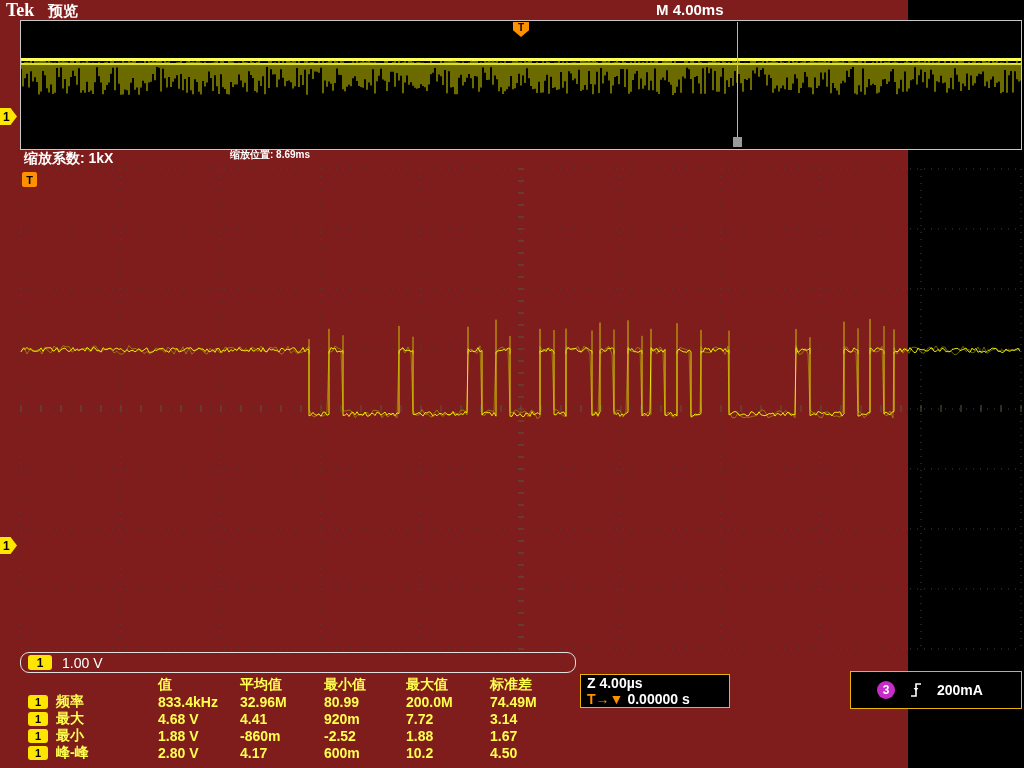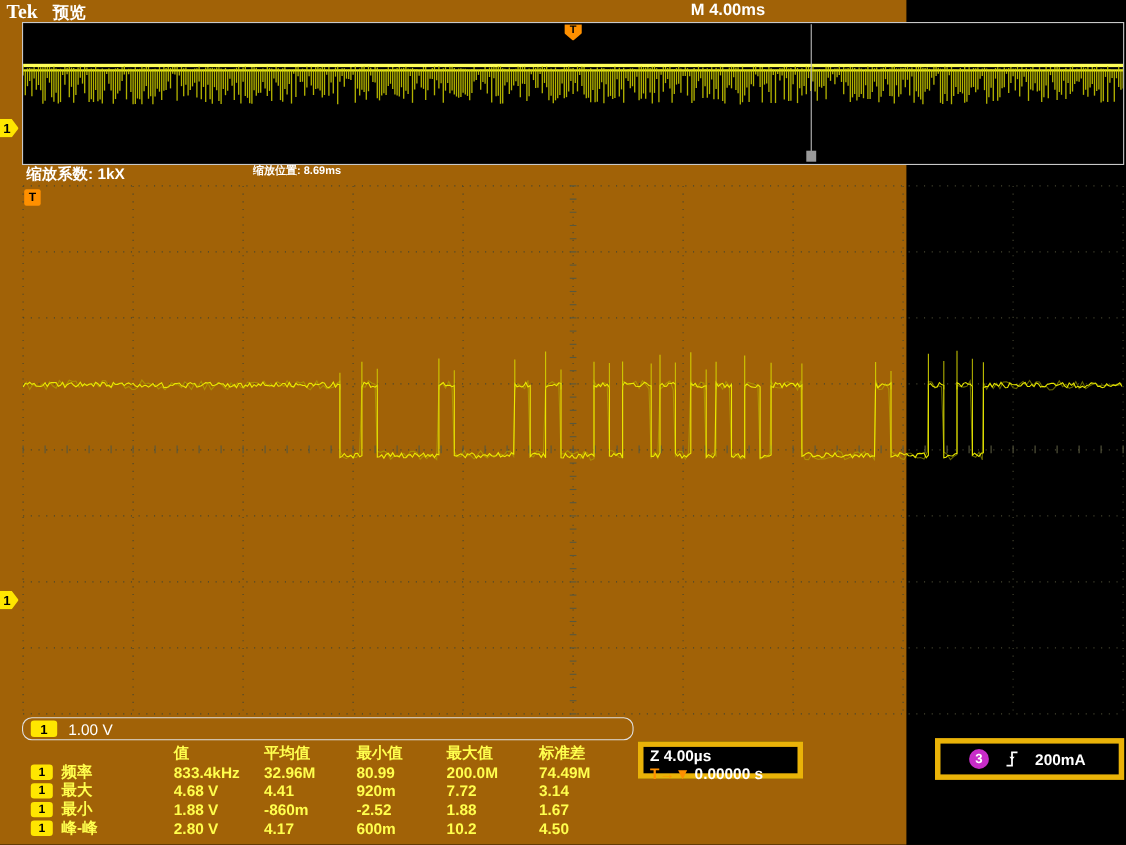--- a/index.html
+++ b/index.html
@@ -1,23 +1,23 @@
 <!DOCTYPE html>
 <html><head>
 <meta charset="utf-8">
 <style>
   *{margin:0;padding:0;box-sizing:border-box}
   html,body{width:1024px;height:768px;background:#000;overflow:hidden}
   body{font-family:"Liberation Sans","DejaVu Sans",sans-serif;-webkit-font-smoothing:none}
-  .screen{position:relative;width:824px;height:768px;background:#a16207;color:#fff}
+  .screen{position:relative;width:908px;height:768px;background:#7f1d1d;color:#fff}
 
   
   .logo{position:absolute;left:6px;top:0;font-family:"Liberation Serif","DejaVu Serif",serif;font-size:18px;font-weight:bold;color:#fff}
   .mode{position:absolute;left:48px;top:2px;font-size:15px;font-weight:bold;color:#fff}
-  .tb{position:absolute;left:628px;top:1px;font-size:15px;font-weight:bold;color:#fff}
+  .tb{position:absolute;left:656px;top:1px;font-size:15px;font-weight:bold;color:#fff}
 
   
   .overview{position:absolute;left:20px;top:20px;width:1002px;height:130px;border:1px solid #c8c8c8;background:#000}
   .overview svg{position:absolute;left:0;top:0;width:100%;height:100%}
   .trig-pent{position:absolute;left:492px;top:1px;width:16px;height:15px;background:#ff9000;clip-path:polygon(0 0,100% 0,100% 55%,50% 100%,0 55%);color:#000;font-size:10px;font-weight:bold;display:flex;justify-content:center}
   .zoom-line{position:absolute;left:716px;top:1px;width:1px;height:117px;background:#b8b8b8}
   .zoom-handle{position:absolute;left:712px;top:116px;width:9px;height:10px;background:#9a9a9a}
 
   .ch-arrow{position:absolute;left:0;width:17px;height:17px;background:#ffe600;clip-path:polygon(0 0,62% 0,100% 50%,62% 100%,0 100%);color:#000;font-size:12px;font-weight:bold;display:flex;align-items:center;padding-left:3px;line-height:1}
   .ov-marker{top:108px}
@@ -37,21 +37,21 @@
   .badge.sm{width:20px;height:14px;font-size:11px;margin-left:8px;margin-right:8px}
   .scale{color:#fff;font-size:14px;font-weight:normal}
 
   
   .meas{position:absolute;left:20px;top:676px;width:556px;color:#ffff4d;font-weight:bold;font-size:14px}
   .mrow{display:grid;grid-template-columns:138px 82px 84px 82px 84px 86px;height:17px;align-items:center;white-space:nowrap}
   .c0{display:flex;align-items:center}
   .mname{color:#ffff4d}
 
   
-  .box{position:absolute;border:5px solid #eab308;font-weight:bold;color:#fff;font-size:14px;background:#000}
+  .box{position:absolute;border:1px solid #eab308;font-weight:bold;color:#fff;font-size:14px;background:#000}
   .zbox{left:580px;top:674px;width:150px;height:34px;padding:1px 6px;line-height:15.5px}
   .orange{color:#ff9000;margin-right:4px}
   .ratebox{left:735px;top:674px;width:110px;height:34px;padding:1px 6px;line-height:15.5px}
   .trigbox{left:850px;top:671px;width:172px;height:38px;display:flex;align-items:center;gap:14px;padding-left:26px}
   .ch3badge{width:18px;height:18px;border-radius:50%;background:#c82cc8;color:#fff;font-size:12px;font-weight:bold;display:inline-flex;align-items:center;justify-content:center;flex:none}
   .slope{width:14px;height:18px;flex:none}
   .datebox{left:905px;top:723px;width:117px;height:42px;padding:2px 8px;line-height:18px;font-size:14.5px}
 </style>
 </head>
 <body>

